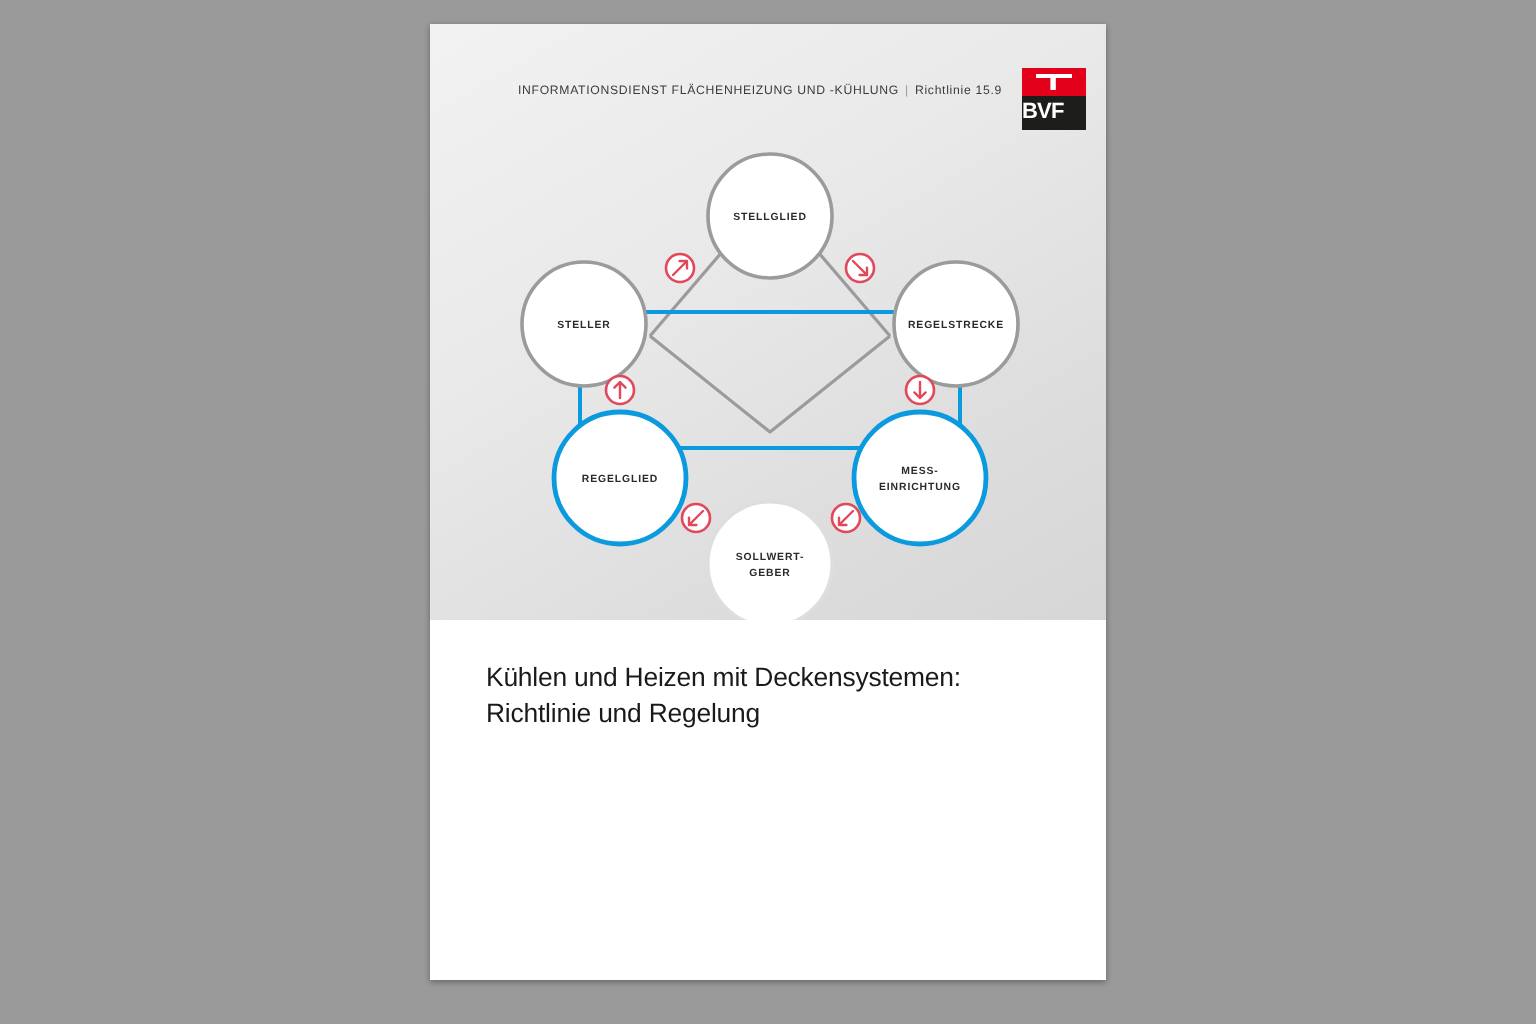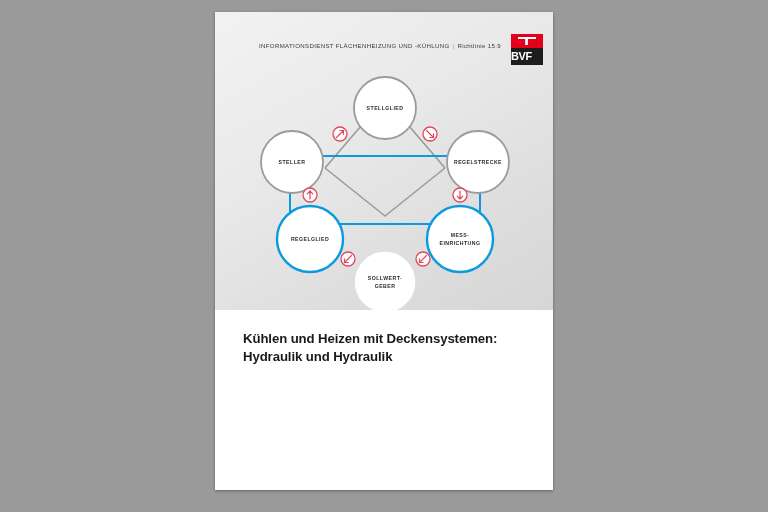--- a/index.html
+++ b/index.html
@@ -108,21 +108,21 @@
   }
   
   .title-block {
     position: absolute;
     left: 28px;
     top: 318px;
     width: 290px;
   }
   .title-line {
     font-size: 13.2px;
-    font-weight: bold;
+    font-weight: normal;
     color: #1a1a1a;
     line-height: 18px;
     letter-spacing: -0.1px;
   }
 </style>
 </head>
 <body>
 
 <div class="page">
 
@@ -187,16 +187,16 @@
         <text class="node-label" x="245" y="181">MESS-</text>
         <text class="node-label" x="245" y="189">EINRICHTUNG</text>
         <text class="node-label" x="170" y="224">SOLLWERT-</text>
         <text class="node-label" x="170" y="232">GEBER</text>
       </svg>
     </div>
   </div>
 
   <div class="title-block">
     <div class="title-line">Kühlen und Heizen mit Deckensystemen:</div>
-    <div class="title-line">Hydraulik und Hydraulik</div>
+    <div class="title-line">Richtlinie und Regelung</div>
   </div>
 
 </div>
 
 </body></html>

